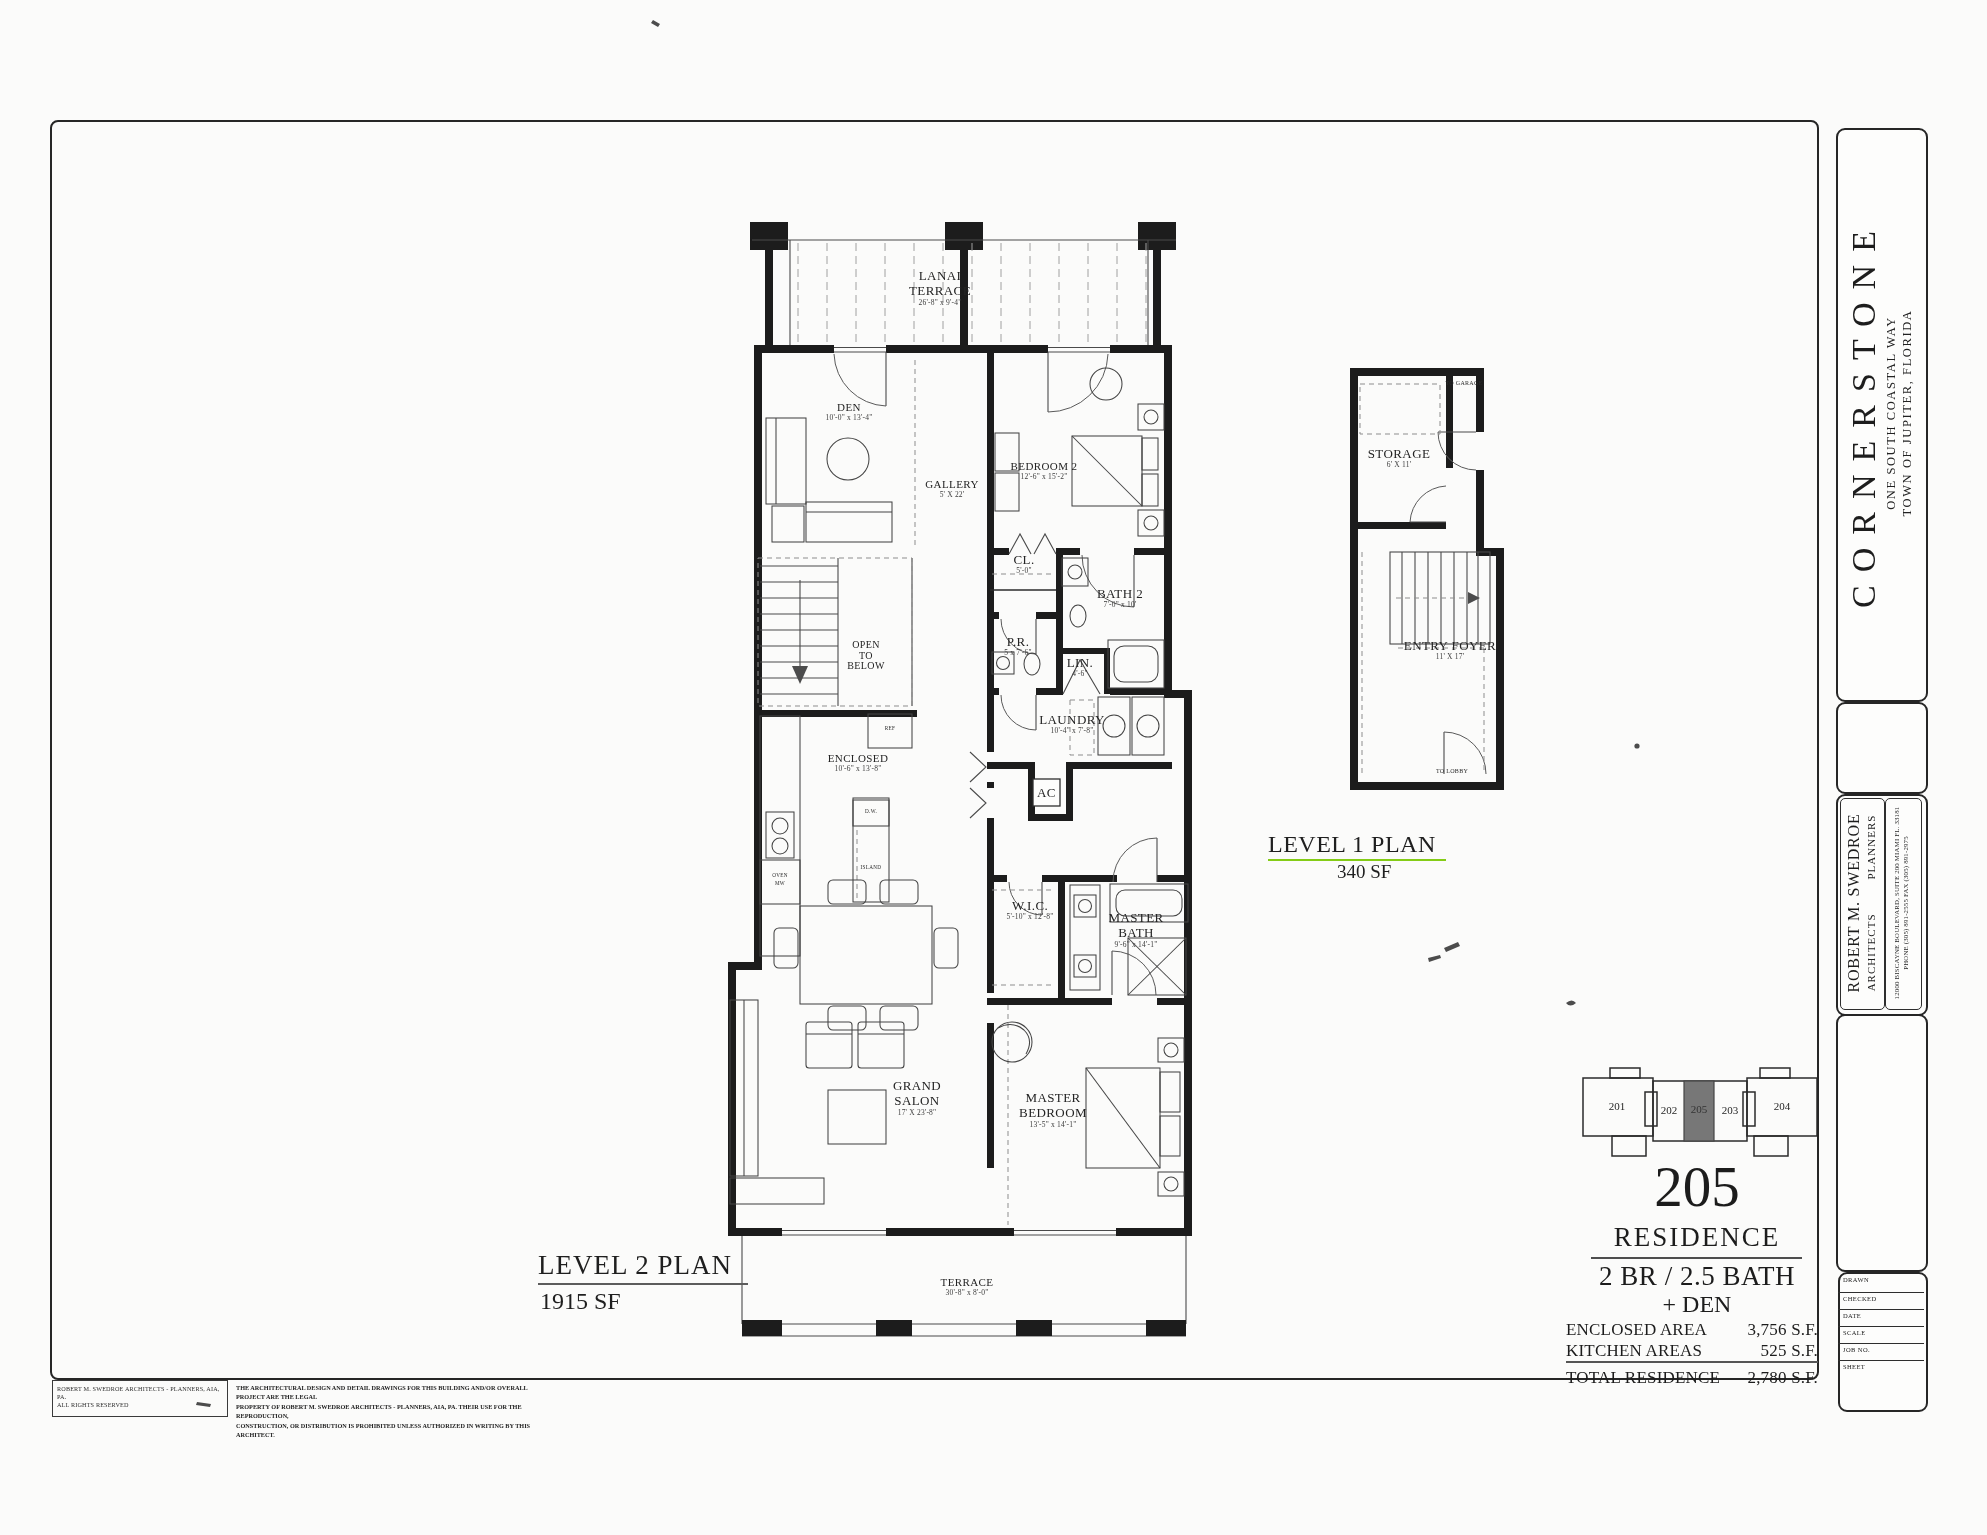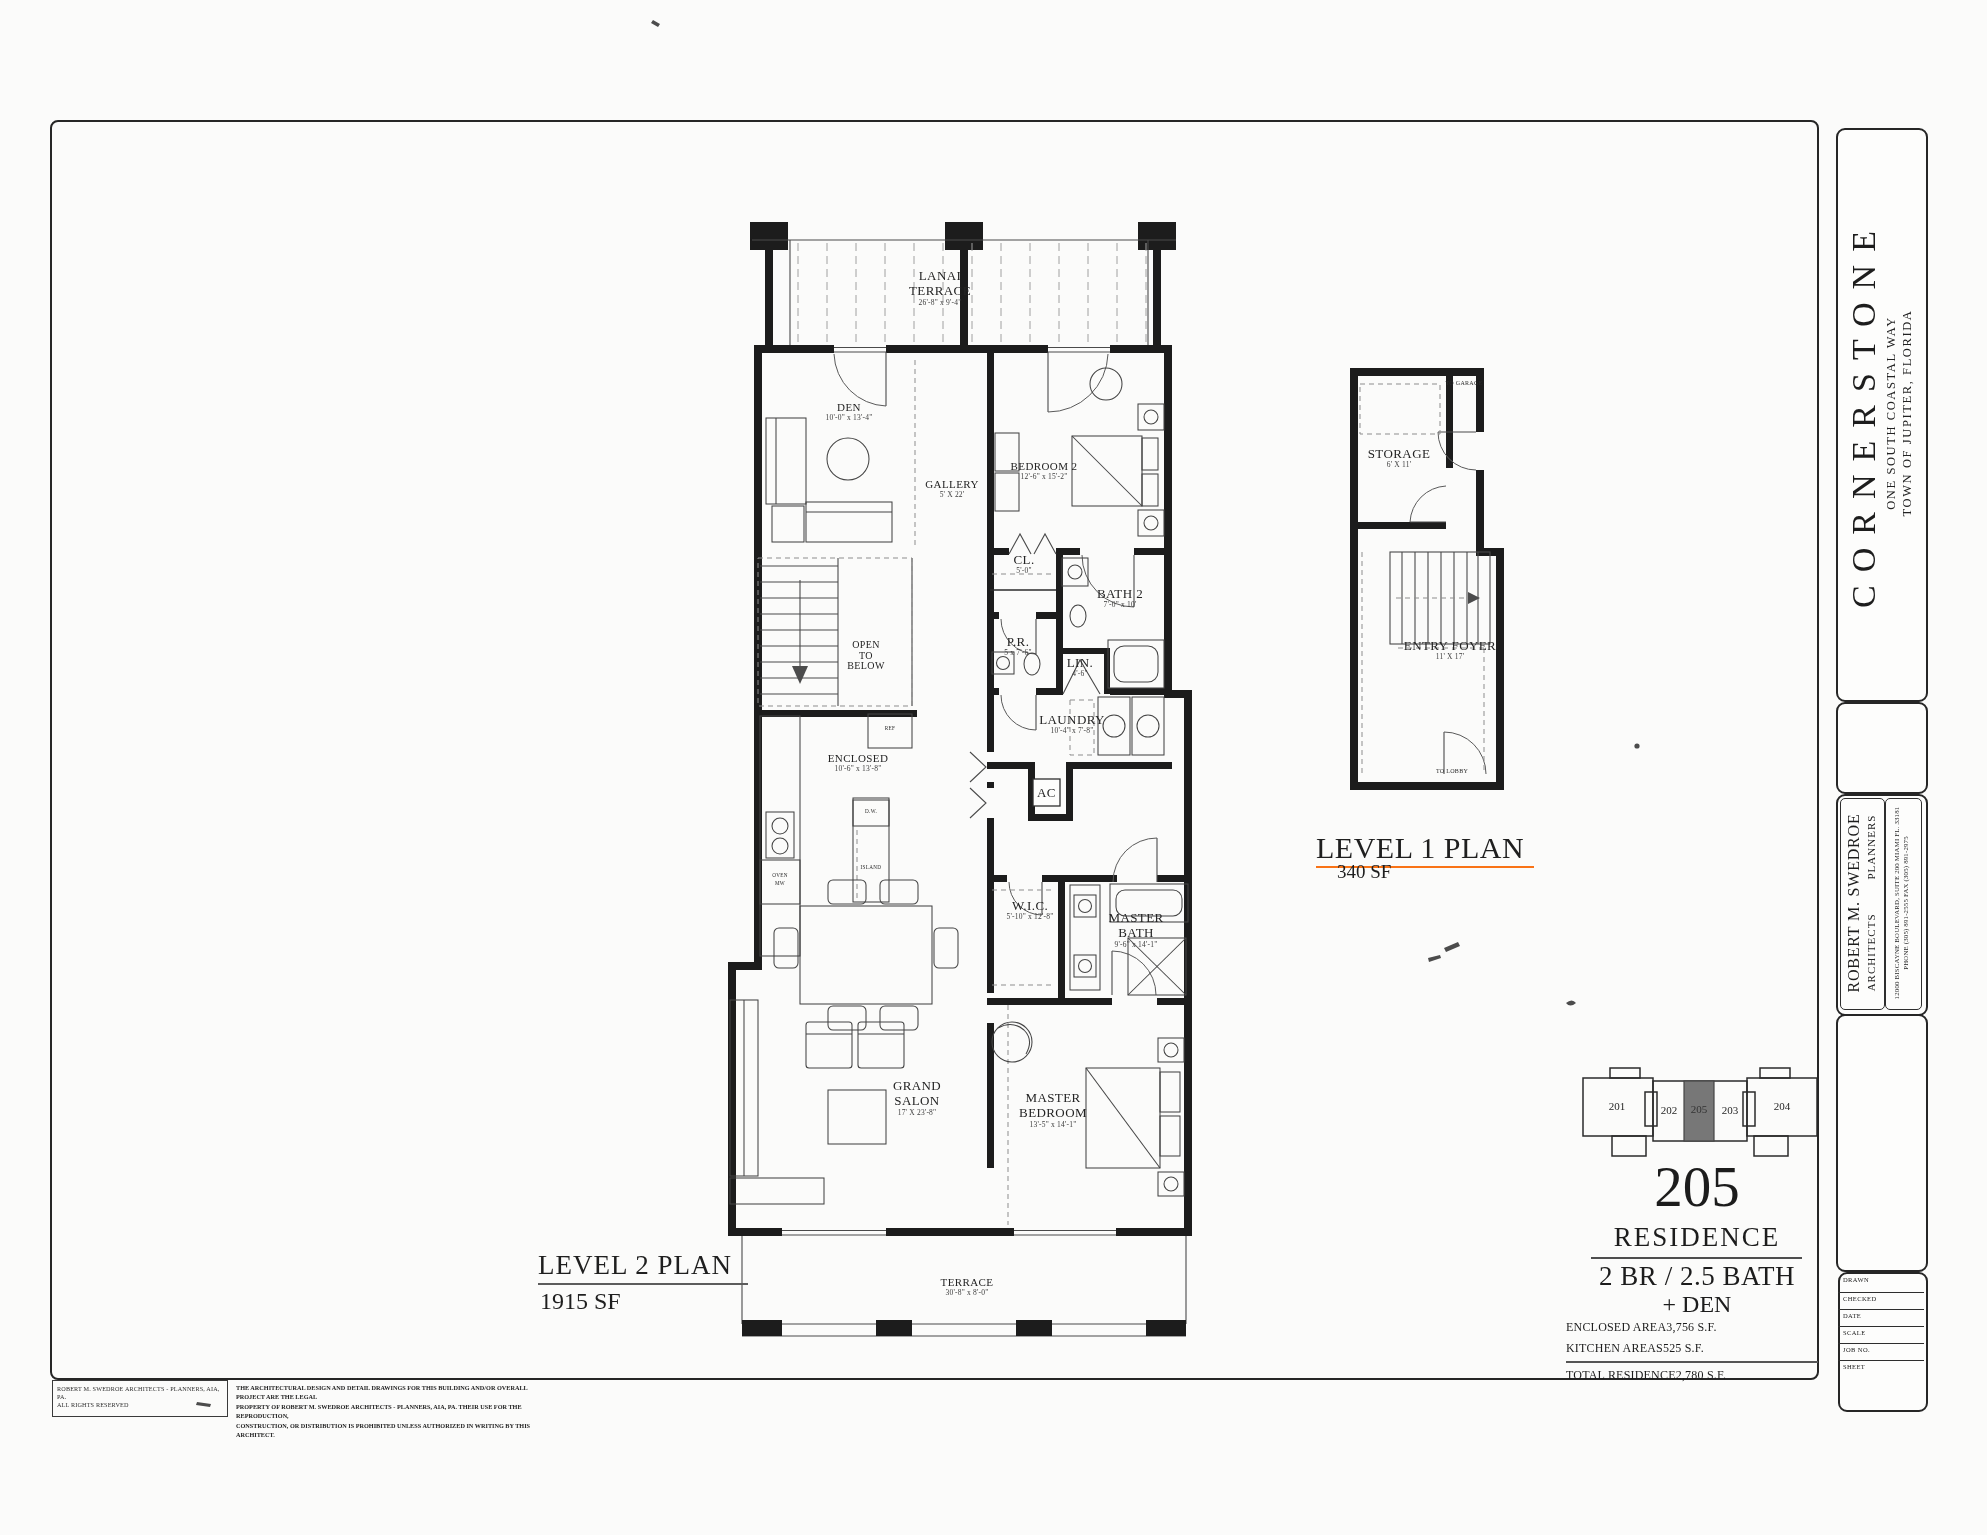--- a/index.html
+++ b/index.html
@@ -25,21 +25,21 @@
   .sm .n{font-size:13px}
   .xs .n{font-size:10px;line-height:1.05}
   .bg .n{font-size:13px}
   .tiny{position:absolute;transform:translateX(-50%);font-size:6px;letter-spacing:.3px;
         z-index:2;white-space:nowrap;color:#2c2c2c}
   .micro{font-size:5.2px}
   
   .ptitle{position:absolute;z-index:2;color:#1f1f1f}
   #l2-title{left:538px;top:1250px;font-size:27px;letter-spacing:1px;border-bottom:2.5px solid #5c5c5c;padding:0 16px 2px 0}
   #l2-area{left:540px;top:1288px;font-size:24px}
-  #l1-title{left:1316px;top:831px;font-size:30px;letter-spacing:.5px;border-bottom:2px solid #f97316;padding:0 10px 1px 0}
+  #l1-title{left:1268px;top:831px;font-size:24px;letter-spacing:.5px;border-bottom:2px solid #84cc16;padding:0 10px 1px 0}
   #l1-area{left:1337px;top:861px;font-size:19px}
   
   .frame{position:absolute;border:2.5px solid #262626;border-radius:8px;z-index:2;background:transparent}
   .panel{position:absolute;border:2.5px solid #262626;border-radius:9px;z-index:2;background:#fdfdfc}
   .subbox{position:absolute;border:1.6px solid #2e2e2e;border-radius:5px;z-index:3;background:#fdfdfc}
   .rot{position:absolute;display:flex;flex-direction:column;align-items:center;justify-content:center;
        transform:rotate(-90deg);z-index:4;text-align:center;white-space:nowrap}
   #project-name{font-size:34px;letter-spacing:13px;font-weight:400;color:#1d1d1d}
   .addr{font-size:12.5px;letter-spacing:1.6px;line-height:16px;color:#222}
   #architect-name{font-size:16px;letter-spacing:.8px;color:#1d1d1d}
@@ -48,21 +48,21 @@
   
   .fieldrow{position:absolute;left:1838px;width:86px;border-top:1.3px solid #2e2e2e;z-index:4;height:0}
   .fieldlbl{position:absolute;z-index:5;font-size:6.5px;letter-spacing:.4px;color:#222;padding-left:5px}
   
   .resinfo{position:absolute;z-index:2;color:#1c1c1c}
   #unit-number{left:1697px;top:1158px;transform:translateX(-50%);font-size:57px;line-height:1}
   #residence-label{left:1697px;top:1222px;transform:translateX(-50%);font-size:27px;letter-spacing:2px}
   #residence-underline{left:1591px;top:1257px;width:211px;height:2px;background:#4e4e4e}
   #config1{left:1697px;top:1261px;transform:translateX(-50%);font-size:27px;letter-spacing:.5px}
   #config2{left:1697px;top:1291px;transform:translateX(-50%);font-size:24px}
-  .arearow{position:absolute;left:1566px;width:252px;display:flex;justify-content:flex-start;font-size:12px;letter-spacing:.2px}
+  .arearow{position:absolute;left:1566px;width:252px;display:flex;justify-content:space-between;font-size:17px;letter-spacing:.2px}
   #area-sep{left:1566px;top:1361px;width:252px;height:1.6px;background:#555}
   .locnum{position:absolute;transform:translateX(-50%);font-size:11px;z-index:3;color:#262626}
   .locnum.hl{color:#333}
   
   #disc-left{left:52px;top:1380px;width:176px;height:37px;border:1.2px solid #3a3a3a;z-index:2;
              font-size:6.2px;line-height:8.2px;letter-spacing:.15px;padding:4px 4px;box-sizing:border-box;color:#2e2e2e}
   #disc-right{left:236px;top:1383px;width:322px;z-index:2;font-size:6.35px;font-weight:bold;
               line-height:9.4px;letter-spacing:0;color:#222;transform:scaleX(.98);transform-origin:left top}
 </style>
 </head>

